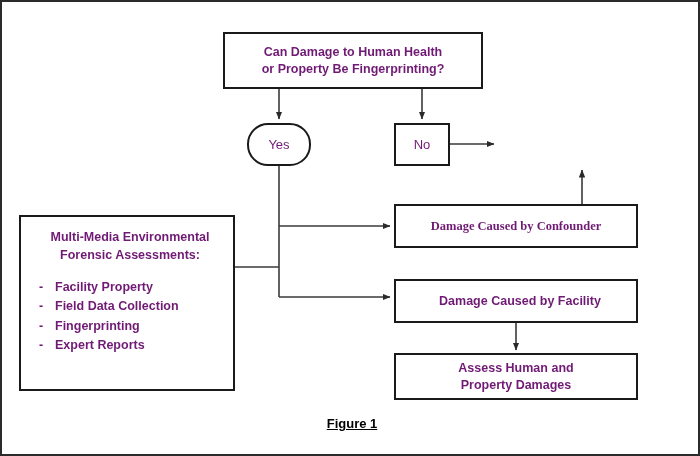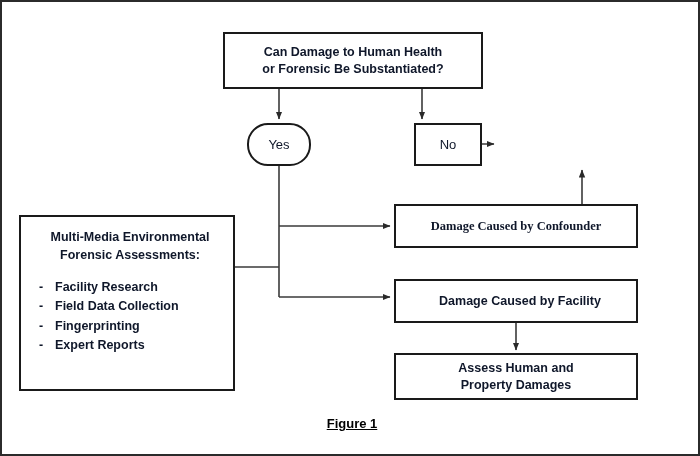--- a/index.html
+++ b/index.html
@@ -28,39 +28,39 @@
   .node {
     position: absolute;
     box-sizing: border-box;
     border: 2px solid #1a1a1a;
     background: #ffffff;
     display: flex;
     flex-direction: column;
     align-items: center;
     justify-content: center;
     text-align: center;
-    color: #0f172a;
+    color: #701a75;
     font-weight: bold;
     font-size: 12.5px;
     line-height: 1.35;
     z-index: 2;
   }
   .node.plain {
     font-weight: normal;
     font-size: 13px;
   }
   .node .line { display: block; white-space: nowrap; }
 
   
   #node-question { left: 221px; top: 30px; width: 260px; height: 57px; }
   #node-question .line { font-size: 12.5px; }
 
   
   #node-yes { left: 245px; top: 121px; width: 64px; height: 43px; border-radius: 21px; }
-  #node-no  { left: 412px; top: 121px; width: 68px; height: 43px; }
+  #node-no  { left: 392px; top: 121px; width: 56px; height: 43px; }
 
   
   #node-case       { left: 496px; top: 118px; width: 168px; height: 46px; }
   #node-confounder { left: 392px; top: 202px; width: 244px; height: 44px; font-family: Liberation Serif, serif; }
   #node-facility   { left: 392px; top: 277px; width: 244px; height: 44px; padding-left: 8px; }
   #node-assess     { left: 392px; top: 351px; width: 244px; height: 47px; }
 
   
   #node-assessments {
     left: 17px; top: 213px; width: 216px; height: 176px;
@@ -134,21 +134,21 @@
       <path d="M233,265 L277,265"></path>
 
       <path d="M580,202 L580,168" marker-end="url(#arrowhead)"></path>
 
       <path d="M514,321 L514,348" marker-end="url(#arrowhead)"></path>
     </g>
   </svg>
 
   <div class="node" id="node-question">
     <span class="line">Can Damage to Human Health</span>
-    <span class="line">or Forensic Be Substantiated?</span>
+    <span class="line">or Property Be Fingerprinting?</span>
   </div>
 
   <div class="node plain" id="node-yes">
     <span class="line">Yes</span>
   </div>
 
   <div class="node plain" id="node-no">
     <span class="line">No</span>
   </div>
 
@@ -167,21 +167,21 @@
   </div>
 
   <div class="node" id="node-assessments">
     <div class="heading">
       <span class="line">Multi-Media Environmental</span>
       <span class="line">Forensic Assessments:</span>
     </div>
     <ul>
       <li>
         <span class="dash">-</span>
-        <span>Facility Research</span>
+        <span>Facility Property</span>
       </li>
       <li>
         <span class="dash">-</span>
         <span>Field Data Collection</span>
       </li>
       <li>
         <span class="dash">-</span>
         <span>Fingerprinting</span>
       </li>
       <li>

